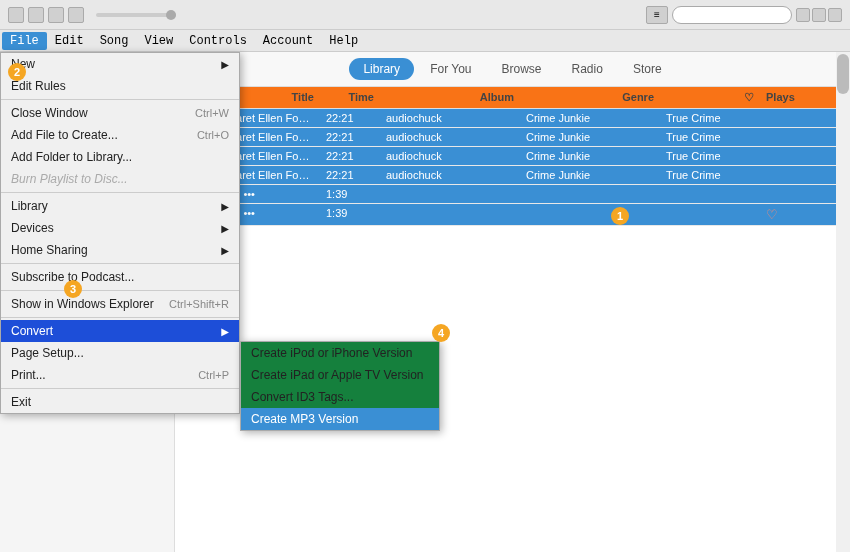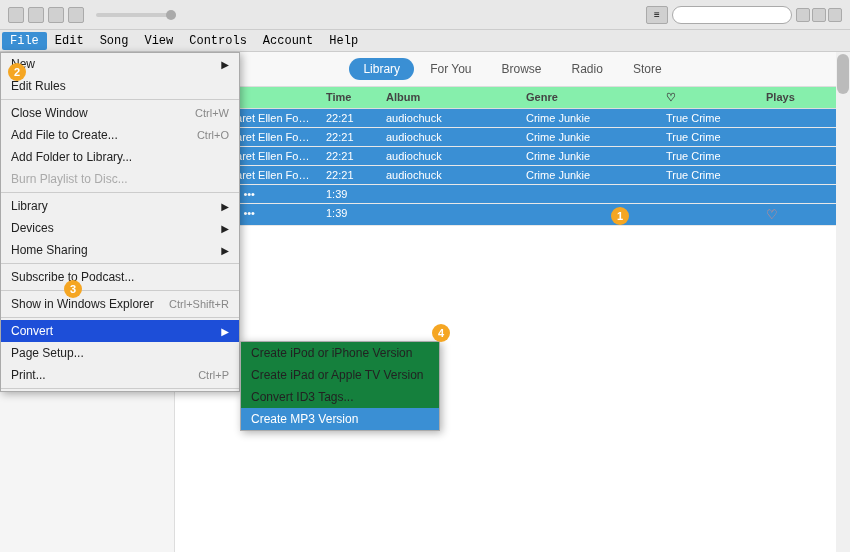--- a/index.html
+++ b/index.html
@@ -178,23 +178,24 @@
     }
     .tab.active {
       background: #3a8fd4;
       color: white;
     }
 
     
     .table-header {
       display: grid;
       grid-template-columns: 30px 1fr 60px 140px 140px 100px 30px 60px;
-      background: #86efac;
+      background: #f97316;
       border-bottom: 1px solid #ddd;
       padding: 2px 0;
+      text-align: right;
     }
     .th {
       padding: 2px 6px;
       font-size: 11px;
       font-weight: bold;
       color: #444;
       cursor: pointer;
     }
     .th.sorted::after {
       content: ' ↑';
@@ -240,20 +241,21 @@
       display: flex;
       align-items: center;
       justify-content: space-between;
     }
     .dd-item.highlighted {
       background: #1d4ed8;
       color: white;
     }
     .dd-item.disabled {
       color: #aaa;
+      font-style: italic;
     }
     .dd-item .shortcut {
       color: #888;
       font-size: 11px;
     }
     .dd-divider {
       height: 1px;
       background: #ccc;
       margin: 2px 0;
     }
@@ -500,20 +502,24 @@
     </div>
     <div class="dd-item">
       <span>Page Setup...</span>
       <span></span>
     </div>
     <div class="dd-item">
       <span>Print...</span>
       <span class="shortcut">Ctrl+P</span>
     </div>
     <div class="dd-divider"></div>
+    <div class="dd-item">
+      <span>Exit</span>
+      <span></span>
+    </div>
   </div>
 <div id="convert-submenu" class="convert-submenu" style="top: 341px; left: 240px;">
     <div class="dd-item">Create iPod or iPhone Version</div>
     <div class="dd-item">Create iPad or Apple TV Version</div>
     <div class="dd-item">Convert ID3 Tags...</div>
     <div class="dd-item highlighted">Create MP3 Version</div>
   </div>
 
 <div id="badges-container">
     <div class="badge" style="top: 63px; left: 8px;">2</div>

